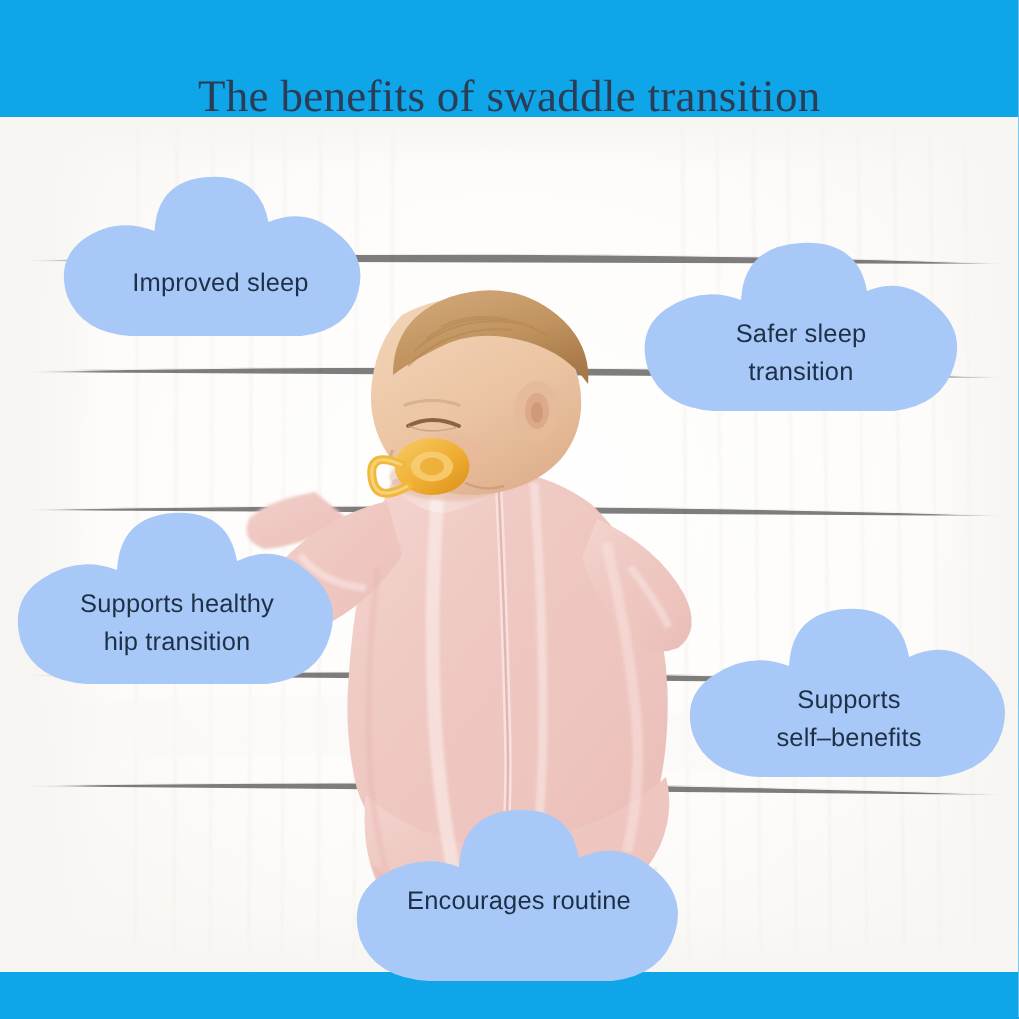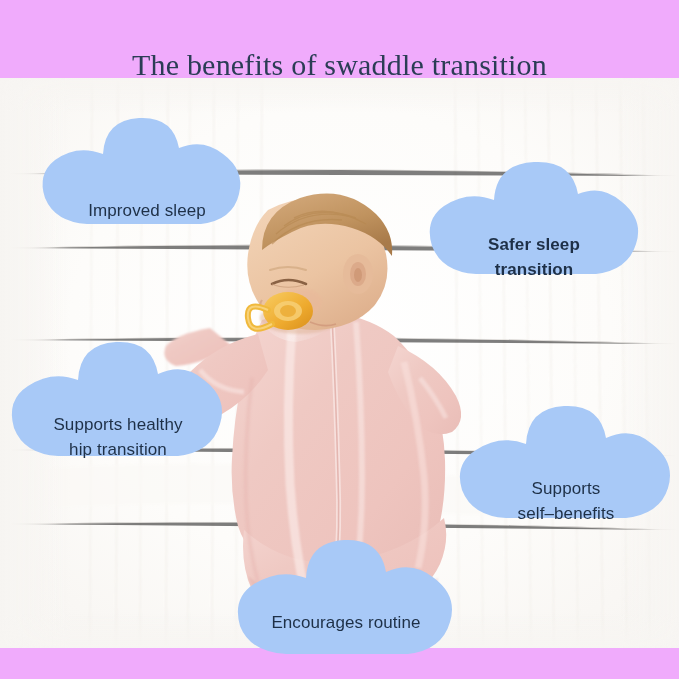--- a/index.html
+++ b/index.html
@@ -64,21 +64,20 @@
     left: 0;
     width: 100%;
     text-align: center;
     color: #1e3047;
     font-family: "Liberation Sans", sans-serif;
     font-size: 17px;
     line-height: 25px;
     letter-spacing: 0.1px;
     z-index: 2;
     pointer-events: none;
-    margin-top: 22px;
   }
   .cloud .label .ln { display: block; }
 
   
   #cloud-improved-sleep   { left: 33px;  top: 114px; width: 228px; height: 128px; }
   #cloud-improved-sleep .label   { top: 62px; }
 
   #cloud-safer-sleep      { left: 420px; top: 160px; width: 228px; height: 128px; }
   #cloud-safer-sleep .label      { top: 50px; }
 
@@ -87,21 +86,21 @@
 
   #cloud-self-soothing    { left: 452px; top: 404px; width: 228px; height: 128px; }
   #cloud-self-soothing .label    { top: 50px; }
 
   #cloud-sleep-patterns   { left: 228px; top: 538px; width: 236px; height: 128px; }
   #cloud-sleep-patterns .label   { top: 50px; }
 </style>
 </head>
 <body>
 
-<div id="stage" style="background: #f0abfc;">
+<div id="stage" style="background: #0ea5e9;">
 
   <div class="photo">
     <svg width="679" height="570" viewBox="0 0 679 570" xmlns="http://www.w3.org/2000/svg">
       <defs>
 
         <radialGradient id="blanketGlow" cx="50%" cy="45%" r="72%">
           <stop offset="0%" stop-color="#ffffff"></stop>
           <stop offset="55%" stop-color="#fdfcfa"></stop>
           <stop offset="85%" stop-color="#f9f7f4"></stop>
           <stop offset="100%" stop-color="#f7f5f2"></stop>
@@ -346,21 +345,21 @@
         Q76 4 114 2
         Q152 0 158 34
         Q182 24 202 42
         Q224 60 216 84
         Q208 110 176 114
         L56 114
         Q22 112 12 86
         Q4 60 24 46
         Q48 30 74 40 Z" fill="#a8c9f7"></path>
     </svg>
-    <div class="label" style="color: rgb(30, 48, 71); font-weight: bold;">
+    <div class="label" style="color: rgb(30, 48, 71);">
       <span class="ln">Safer sleep</span>
       <span class="ln">transition</span>
     </div>
   </div>
 
   <div class="cloud" id="cloud-hip-development">
     <svg width="232" height="128" viewBox="0 0 232 128" xmlns="http://www.w3.org/2000/svg">
       <path d="
         M76 40
         Q78 4 114 2

